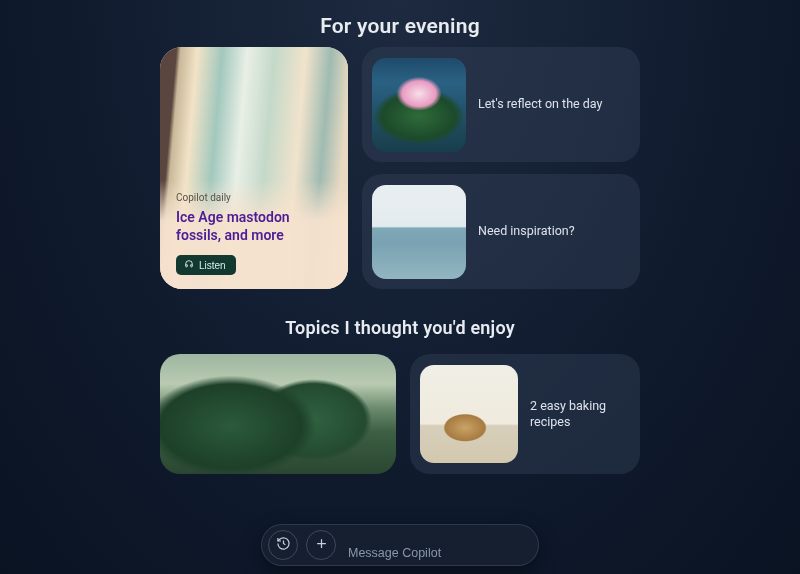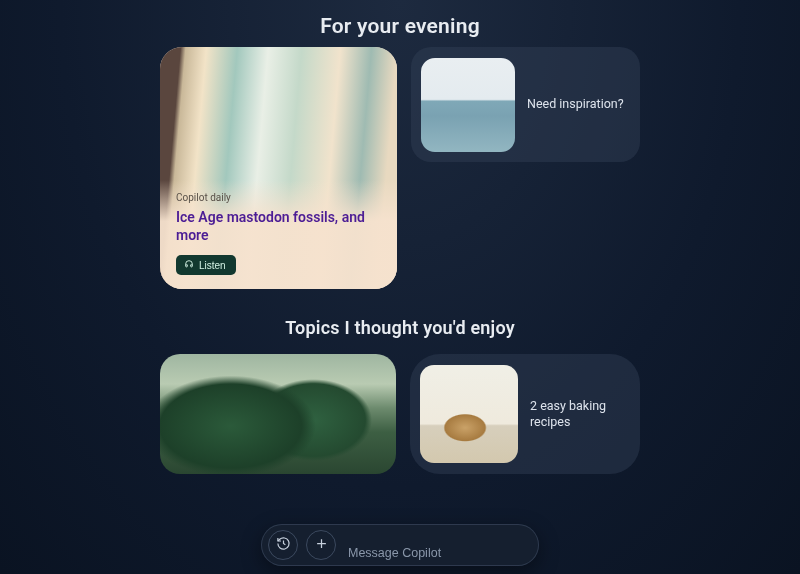--- a/index.html
+++ b/index.html
@@ -15,21 +15,21 @@
   .section-title {
     text-align: center;
     font-size: 21px;
     font-weight: 600;
     margin-bottom: 9px;
     letter-spacing: 0.2px;
   }
   .section-title.secondary { font-size: 18px; margin-top: 28px; margin-bottom: 16px; }
   .row { display: flex; gap: 14px; }
   .hero {
-    width: 237px; height: 242px;
+    width: 188px; height: 242px;
     border-radius: 22px;
     background: #f3e0cf;
     position: relative;
     overflow: hidden;
     cursor: pointer;
   }
   .hero-art {
     position: absolute; inset: 0;
     background:
       linear-gradient(180deg, rgba(248,232,216,0) 55%, rgba(246,226,206,0.95) 72%),
@@ -80,21 +80,21 @@
   .topic-large {
     width: 236px; height: 120px; border-radius: 20px; overflow: hidden; cursor: pointer;
     background:
       radial-gradient(ellipse 60% 70% at 30% 60%, #2b5a3a 0%, #1d4029 50%, transparent 60%),
       radial-gradient(ellipse 40% 55% at 65% 55%, #2f6140 0%, #244a30 55%, transparent 62%),
       linear-gradient(180deg, #9fb6a1 0%, #b9cbb2 25%, #6d8b6e 45%, #3d5f43 65%, #2a4631 100%);
   }
   .topic-small {
     flex: 1; display: flex; align-items: center; gap: 12px;
     background: rgba(50,64,86,0.45);
-    border-radius: 30px; padding: 10px; height: 120px; cursor: pointer;
+    border-radius: 20px; padding: 10px; height: 120px; cursor: pointer;
   }
   .topic-small .thumb { width: 98px; height: 98px; border-radius: 14px; flex-shrink: 0; }
   .topic-small .lbl { font-size: 12.5px; color: #dde3ec; line-height: 1.3; }
 
   .composer {
     position: absolute; bottom: 8px; left: 50%; transform: translateX(-50%);
     display: flex; align-items: flex-end; gap: 8px;
     background: rgba(22,32,48,0.9);
     border: 1px solid rgba(120,140,170,0.25);
     border-radius: 24px;
@@ -140,20 +140,24 @@
                 <path d="M4 14v-2a8 8 0 0 1 16 0v2"></path>
                 <path d="M18 19a2 2 0 0 0 2-2v-3h-4v3a2 2 0 0 0 2 2zM6 19a2 2 0 0 1-2-2v-3h4v3a2 2 0 0 1-2 2z"></path>
               </svg>
           </span>
           <span>Listen</span>
         </button>
       </div>
     </div>
 
     <div class="side-col">
+      <div class="mini-card">
+        <div class="thumb lotus"></div>
+        <div class="lbl">Let's reflect on the day</div>
+      </div>
       <div class="mini-card">
         <div class="thumb sea"></div>
         <div class="lbl">Need inspiration?</div>
       </div>
     </div>
   </div>
 
   <h2 class="section-title secondary">Topics I thought you'd enjoy</h2>
 
   <div class="topic-row">

